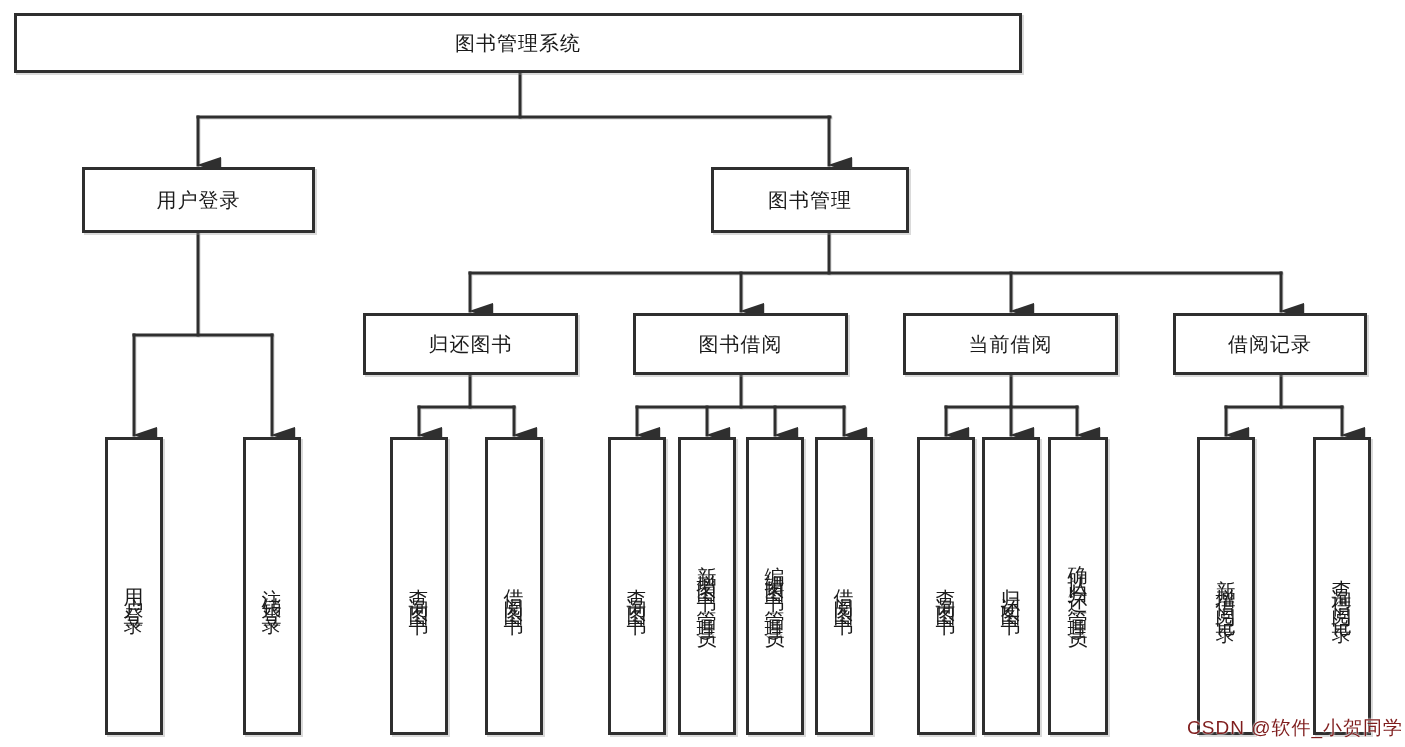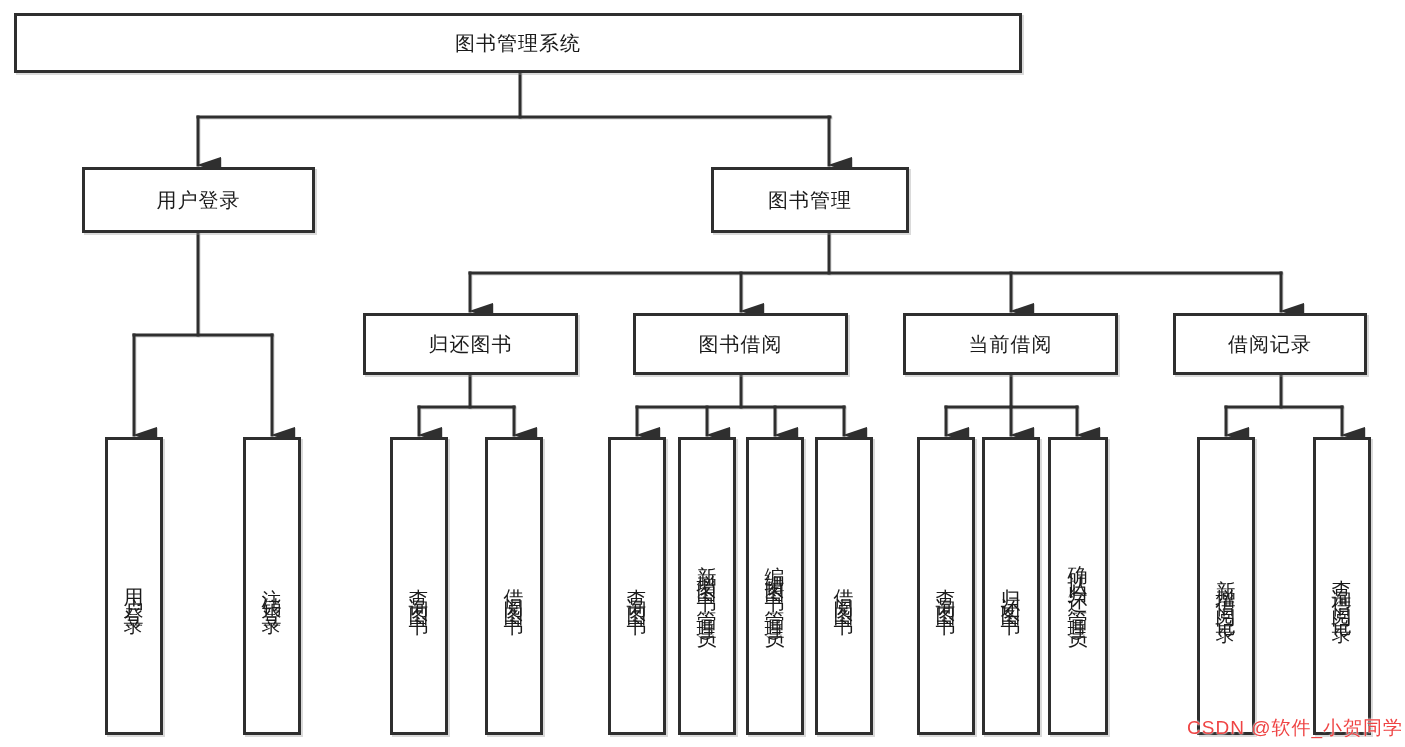--- a/index.html
+++ b/index.html
@@ -17,21 +17,21 @@
   .lbl {
     font-size:20px; font-weight:500; color:#1a1a1a; letter-spacing:1px;
     white-space:nowrap; line-height:1.2;
   }
   .vbox .lbl {
     writing-mode:vertical-rl; text-orientation:mixed;
     letter-spacing:9px; white-space:normal; line-height:1; padding-top:9px;
   }
   .watermark {
     position:absolute; right:2px; bottom:6px; font-size:19px; letter-spacing:1px;
-    color:#ef4444; text-shadow:0 0 2px #ffffff, 0 0 2px #ffffff; z-index:5;
+    color:#7f1d1d; text-shadow:0 0 2px #ffffff, 0 0 2px #ffffff; z-index:5;
   }
 </style>
 </head>
 <body>
 
 <div class="canvas">
 
   <svg class="connectors" width="1405" height="747" viewBox="0 0 1405 747" xmlns="http://www.w3.org/2000/svg">
     <defs>
       <marker id="arrow" markerWidth="5.4" markerHeight="8" refX="2.7" refY="7.7" orient="auto" markerUnits="strokeWidth">

